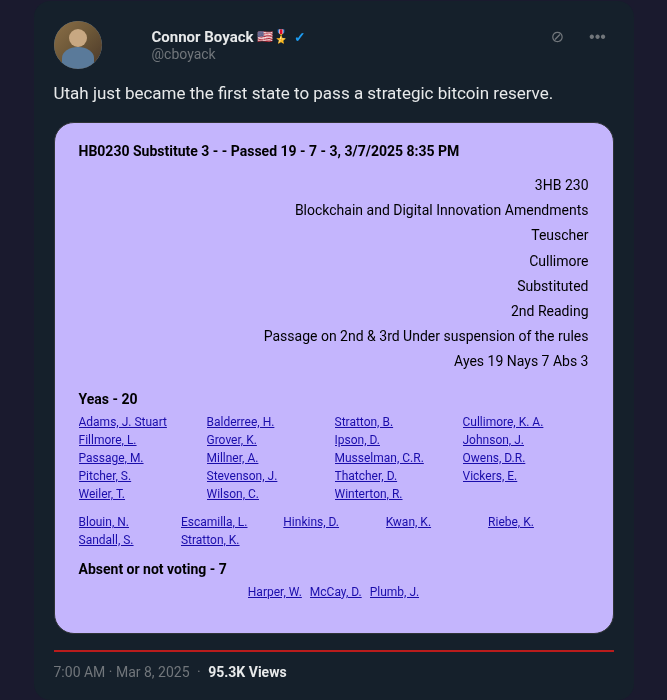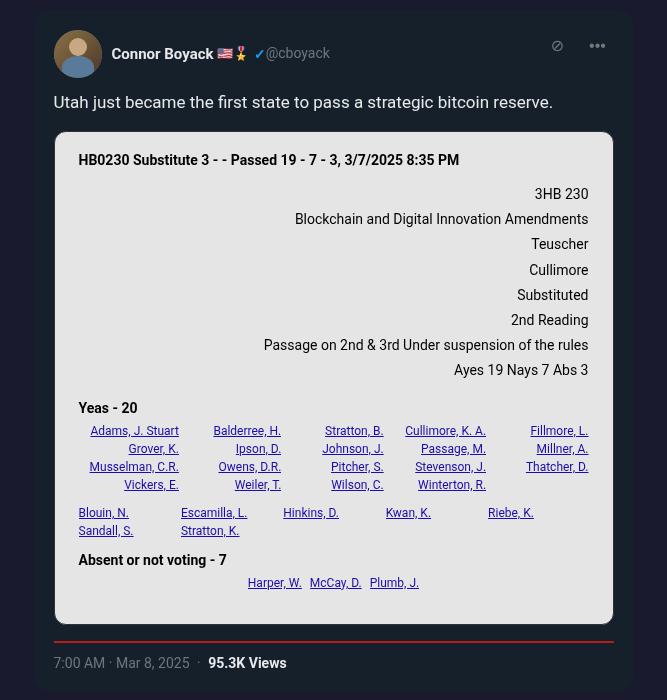--- a/index.html
+++ b/index.html
@@ -74,21 +74,22 @@
       left: 50%;
       transform: translateX(-50%);
       width: 32px;
       height: 22px;
       background: #5a7a9a;
       border-radius: 50% 50% 0 0;
     }
 
     .user-info {
       display: flex;
-      flex-direction: row;
+      flex-direction: column;
+      margin-left: 40px;
     }
 
     .display-name {
       font-weight: 700;
       font-size: 15px;
       color: #e7e9ea;
       display: flex;
       align-items: center;
       gap: 4px;
     }
@@ -129,23 +130,23 @@
 
     .tweet-text {
       font-size: 17px;
       line-height: 1.5;
       color: #e7e9ea;
       margin-bottom: 16px;
     }
 
     .vote-card {
       border: 1px solid #2f3336;
-      border-radius: 12px;
+      border-radius: 20px;
       padding: 20px 24px;
-      background: #e5e5e5;
+      background: #c4b5fd;
       color: #000;
       margin-bottom: 16px;
     }
 
     .vote-card-title {
       font-weight: 700;
       font-size: 14px;
       margin-bottom: 14px;
       color: #000;
     }
@@ -164,24 +165,23 @@
 
     .vote-section-title {
       font-weight: 700;
       font-size: 14px;
       margin-bottom: 8px;
       color: #000;
     }
 
     .vote-names {
       display: grid;
-      grid-template-columns: repeat(5, 1fr);
+      grid-template-columns: repeat(4, 1fr);
       gap: 4px 2px;
       font-size: 12px;
-      text-align: right;
     }
 
     .vote-name {
       color: #1a0dab;
       text-decoration: underline;
       white-space: nowrap;
       overflow: hidden;
       text-overflow: ellipsis;
     }
 

